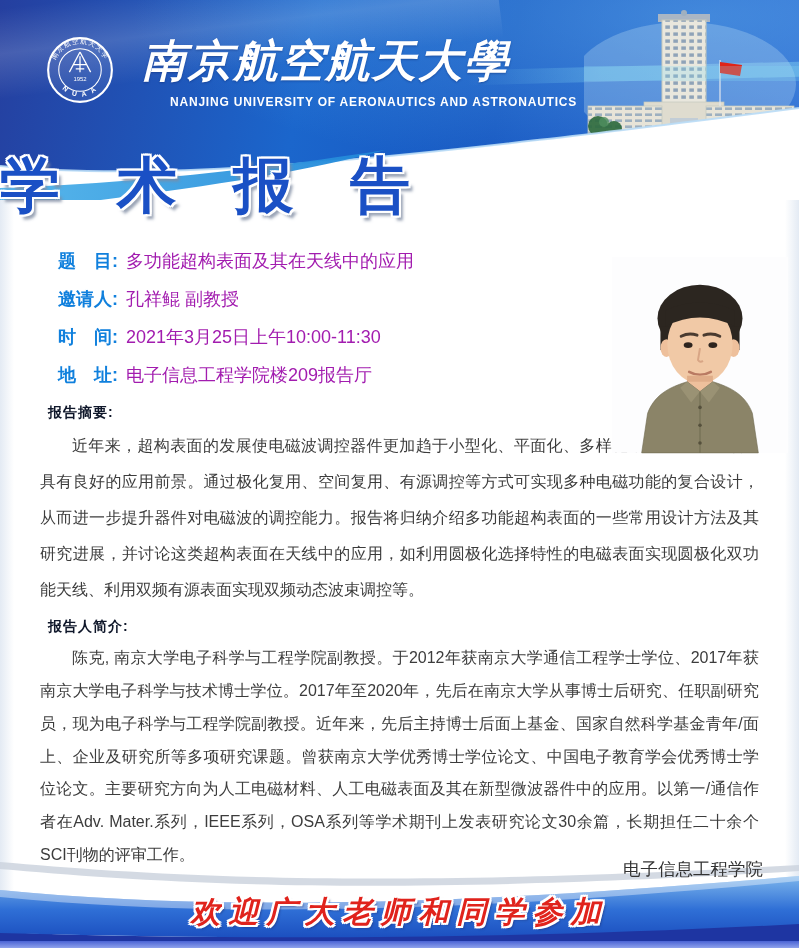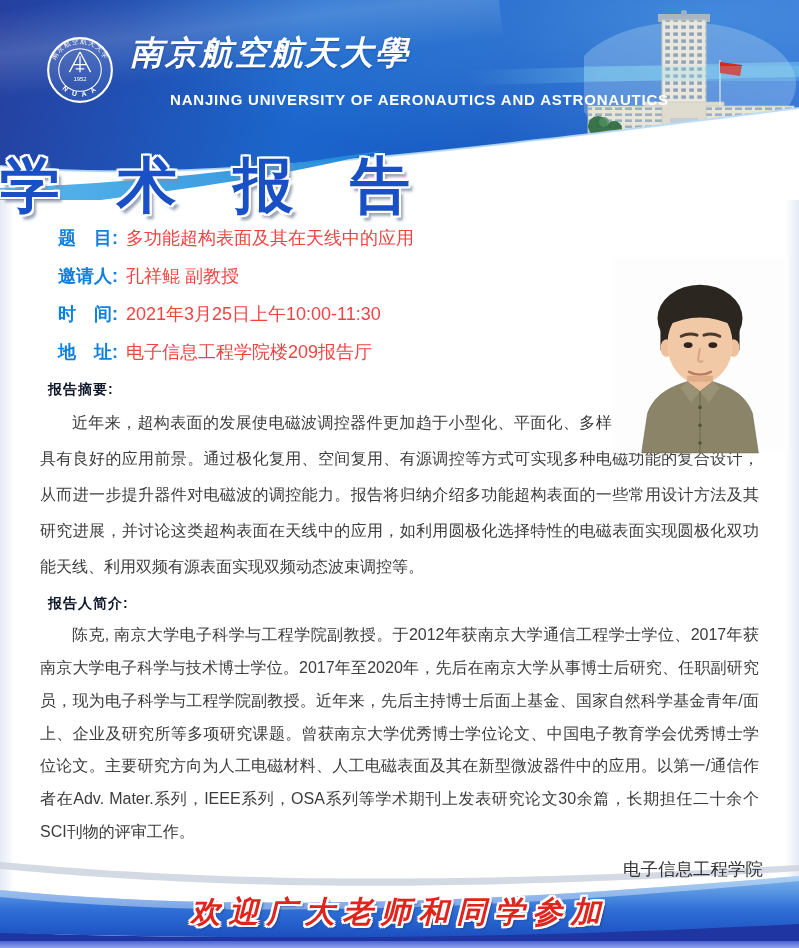--- a/index.html
+++ b/index.html
@@ -19,36 +19,36 @@
   .hdr-streak{position:absolute;left:-60px;top:-18px;width:560px;height:90px;
     background:linear-gradient(to bottom,rgba(255,255,255,0),rgba(255,255,255,.16),rgba(255,255,255,0));
     transform:rotate(-7deg);}
   .cyan-band{position:absolute;left:468px;top:66px;width:331px;height:15px;
     background:linear-gradient(to right,rgba(130,215,242,0),rgba(130,215,242,.33) 40%,rgba(140,222,246,.40));
     transform:skewY(-1.5deg);}
   .campus{position:absolute;right:0;top:10px;width:215px;height:140px;}
   .brand{position:absolute;left:46px;top:32px;display:flex;align-items:flex-start;}
   .logo{width:68px;height:68px;margin-top:4px;}
   .brand-text{margin-left:16px;color:#fff;}
-  .uni-cn{font-size:33px;font-weight:bold;font-style:italic;letter-spacing:2px;
-    text-shadow:0 1px 2px rgba(10,40,110,.45);line-height:1.3;}
-  .uni-en{font-size:15px;font-weight:bold;letter-spacing:.8px;margin-top:16px;padding-left:40px;}
+  .uni-cn{font-size:44px;font-weight:bold;font-style:italic;letter-spacing:2px;
+    text-shadow:0 1px 2px rgba(10,40,110,.45);line-height:1.3;margin-left:12px;}
+  .uni-en{font-size:12px;font-weight:bold;letter-spacing:.8px;margin-top:6px;padding-left:40px;}
   .hdr-wave{position:absolute;left:0;top:0;width:799px;height:200px;pointer-events:none;}
 
   
   .title{position:relative;z-index:3;margin:-54px 0 0;
     font-size:60px;font-weight:bold;color:#1a50c5;letter-spacing:14px;word-spacing:12px;line-height:1.32;
     text-shadow:-2px -2px 0 #fff,2px -2px 0 #fff,-2px 2px 0 #fff,2px 2px 0 #fff,
       -2px 0 0 #fff,2px 0 0 #fff,0 -2px 0 #fff,0 2px 0 #fff,4px 5px 3px rgba(128,140,162,.8);}
 
   
-  .info{position:relative;z-index:2;margin:4px 0 0 58px;text-align:right;}
+  .info{position:relative;z-index:2;margin:27px 0 0 58px;text-align:right;}
   .row{display:flex;margin-bottom:20px;font-size:18px;line-height:1;}
   .lab{color:#1080DD;font-weight:bold;white-space:pre;}
-  .val{color:#ef4444;margin-left:8px;white-space:pre;}
+  .val{color:#a21caf;margin-left:8px;white-space:pre;}
 
   
   .photo{position:absolute;left:612px;top:256px;width:176px;height:198px;z-index:2;}
 
   
   .block{position:relative;z-index:1;margin:0 40px;}
   .block h2{margin:10px 8px 6px;font-size:14px;font-weight:bold;color:#0f172a;letter-spacing:1px;}
   .block p{margin:0;font-size:16px;color:#3c3c3c;text-align:justify;text-indent:2em;}
   .block.abstract p{line-height:2.25;}
   .block.bio{margin-top:10px;}

